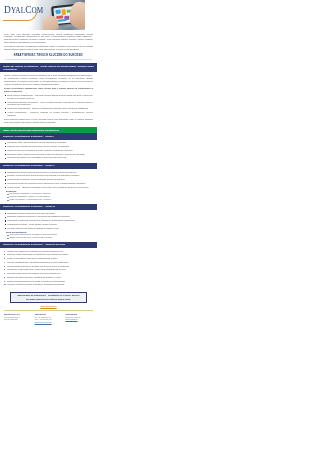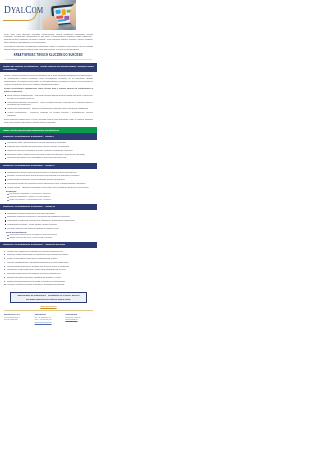--- a/index.html
+++ b/index.html
@@ -6,21 +6,21 @@
   html, body {
     width: 97px; height: 466px;
     background: #ffffff;
     font-family: "Liberation Sans", sans-serif;
     overflow: hidden;
   }
   .page { width: 97px; height: 466px; position: relative; background: #fff; }
 
   
   .hero {
-    position: relative; width: 76px; height: 30px;
+    position: relative; width: 85px; height: 30px;
     background: linear-gradient(100deg,#ffffff 0%,#fdfdfd 38%,#dfe4e8 48%,#b9c3cb 60%,#9aa8b4 72%,#c8d2da 86%,#e9eef1 100%);
     overflow: hidden;
     padding-left: 32px;
   }
   .hero-photo {
     position: absolute; left: 40px; top: 0; width: 57px; height: 30px;
     background:
       radial-gradient(circle at 52% 52%, rgba(255,255,255,.55) 0 18%, rgba(255,255,255,0) 40%),
       linear-gradient(115deg,#e7ebee 0%,#cfd7dd 22%,#8e9ba6 46%,#6e7d8b 62%,#b5c0c8 80%,#e4e9ec 100%);
   }

